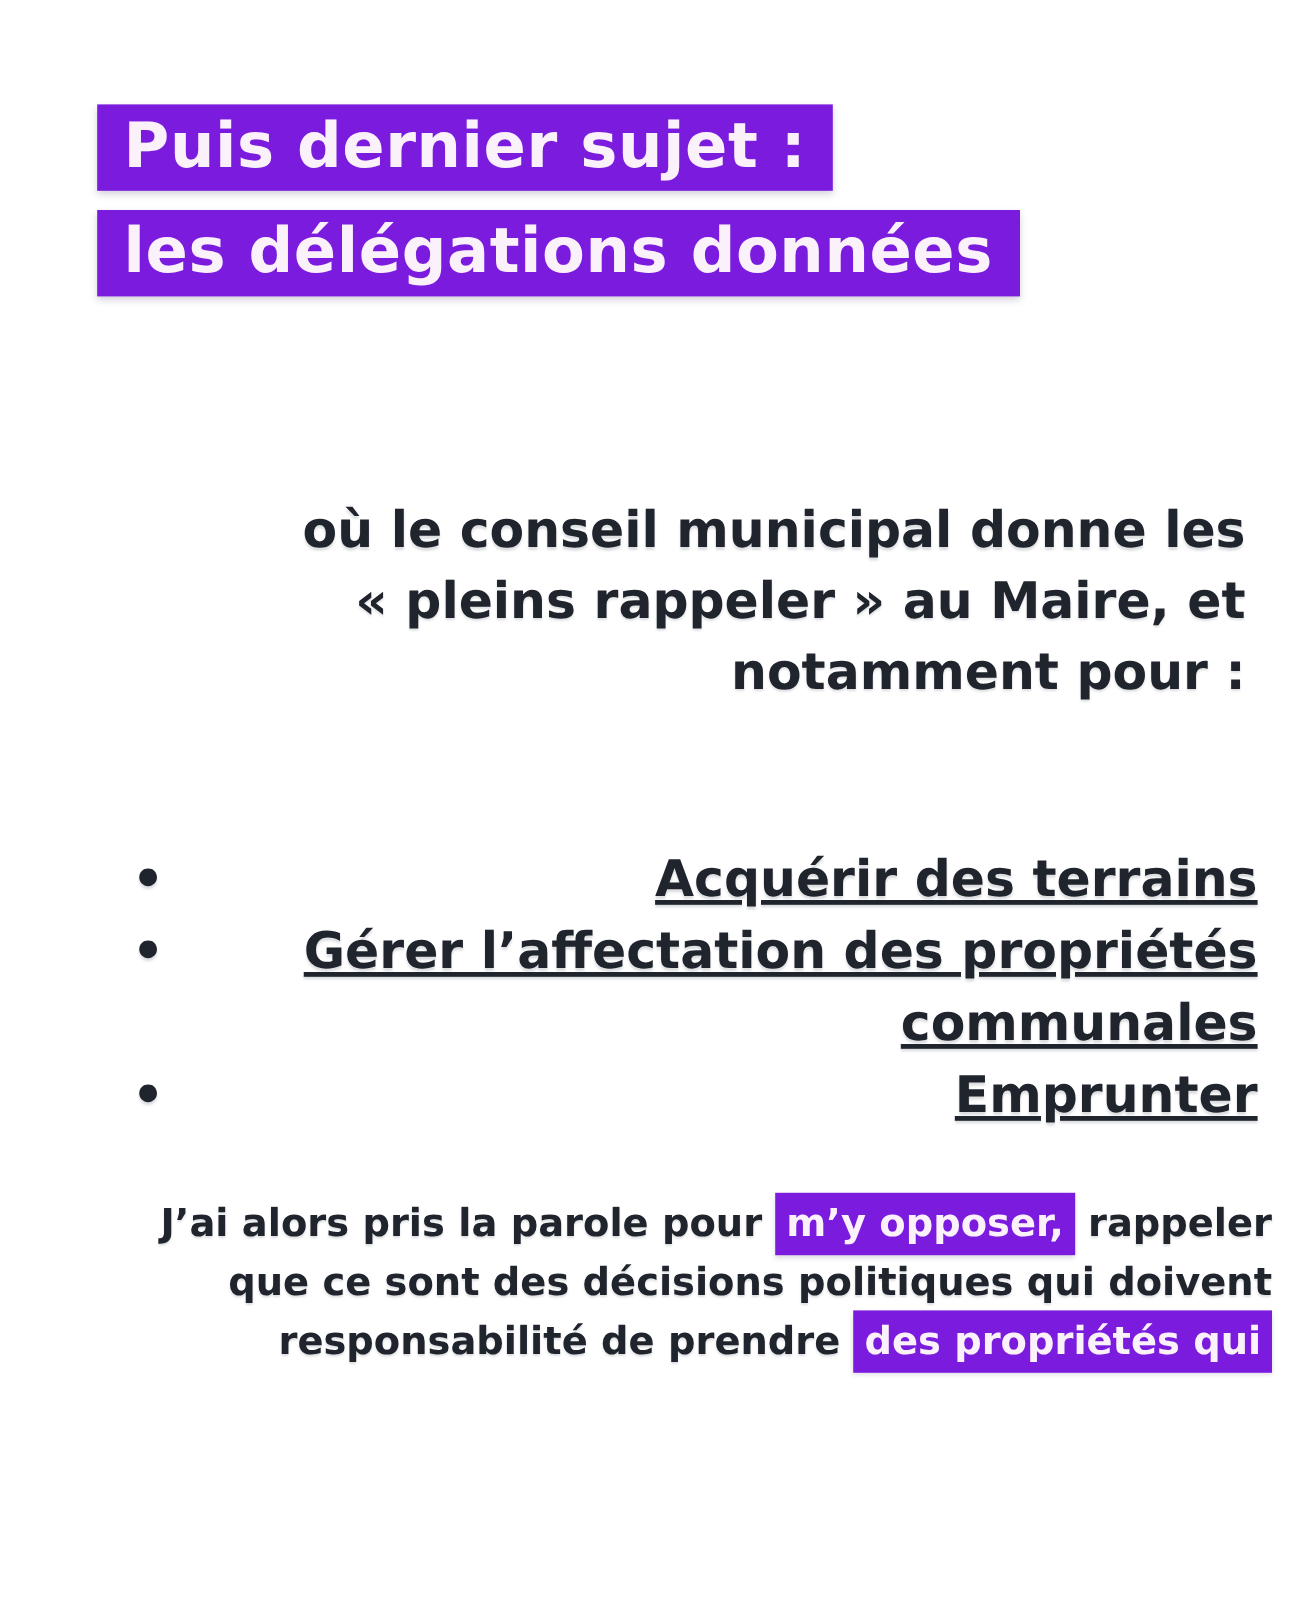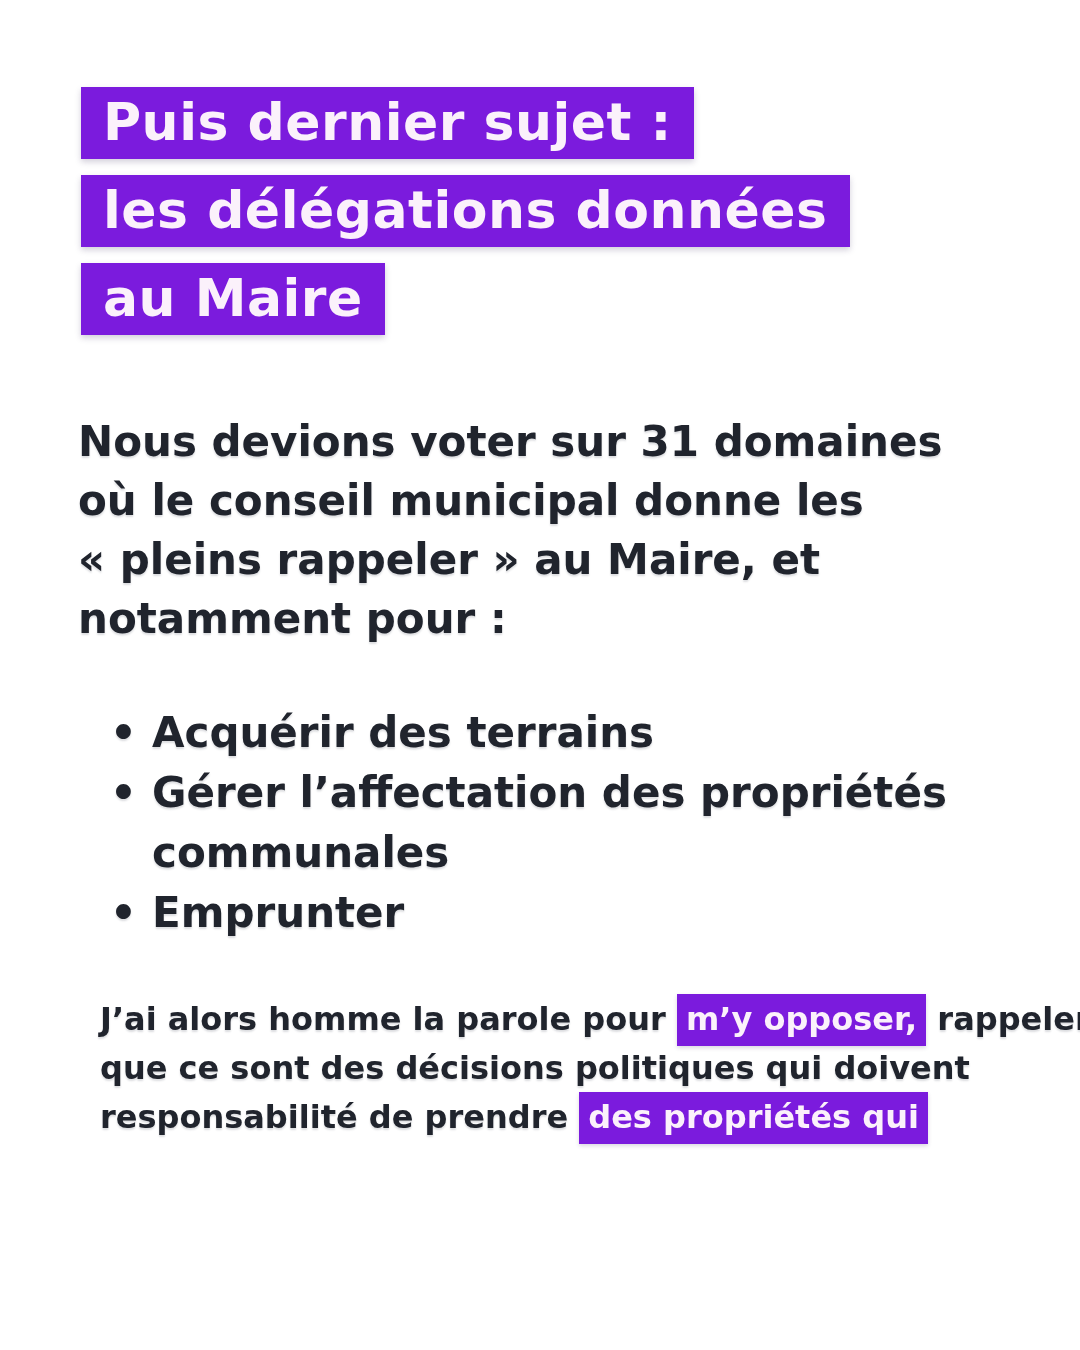--- a/index.html
+++ b/index.html
@@ -1,15 +1,15 @@
 <!DOCTYPE html>
 <html lang="fr" style="--bg: #ffffff; --purple: #7B1BDD; --ink: #20242D; --hl-ink: #FBF1FB;"><head>
 <meta charset="utf-8">
 <style>
-  * { margin: 0; padding: 0; box-sizing: border-box; }
+  * { margin: 0; padding: 0; box-sizing: border-box; text-align: right; }
   html, body { background: #ffffff; }
   body {
     width: 1080px;
     height: 1350px;
     font-family: "DejaVu Sans", sans-serif;
   }
   .canvas {
     position: relative;
     width: 1080px;
     height: 1350px;
@@ -60,20 +60,21 @@
     font-size: 42px;
     font-weight: bold;
     color: var(--ink);
     line-height: 60px;
     text-shadow: 0 2px 2px rgba(40, 45, 60, 0.16);
   }
   .bullet-item {
     position: relative;
     padding-left: 44px;
     white-space: pre-line;
+    text-decoration: underline;
   }
   .bullet-item::before {
     content: "\2022";
     position: absolute;
     left: 2px;
     top: 0;
   }
 
   
   .closing {
@@ -96,32 +97,30 @@
     box-shadow: 0 2px 4px rgba(55, 40, 90, 0.18);
   }
 </style>
 </head>
 <body>
 
 <div class="canvas">
   <header class="title-block">
       <span class="hl-line">Puis dernier sujet :</span>
       <span class="hl-line">les délégations données</span>
-      <span class="hl-line">au Maire</span>
     </header>
   <section class="intro">
-      <div class="text-line">Nous devions voter sur 31 domaines</div>
       <div class="text-line">où le conseil municipal donne les</div>
       <div class="text-line">« pleins rappeler » au Maire, et</div>
       <div class="text-line">notamment pour :</div>
     </section>
   <ul class="bullets">
       <li class="bullet-item">Acquérir des terrains</li>
       <li class="bullet-item">Gérer l’affectation des propriétés
 communales</li>
       <li class="bullet-item">Emprunter</li>
     </ul>
   <section class="closing">
-      <div class="text-line"><span class="plain">J’ai alors homme la parole pour </span><span class="hl">m’y opposer,</span><span class="plain"> rappeler</span></div>
+      <div class="text-line"><span class="plain">J’ai alors pris la parole pour </span><span class="hl">m’y opposer,</span><span class="plain"> rappeler</span></div>
       <div class="text-line"><span class="plain">que ce sont des décisions politiques qui doivent</span></div>
       <div class="text-line"><span class="plain">responsabilité de prendre </span><span class="hl">des propriétés qui</span></div>
     </section>
 </div>
 
 </body></html>

